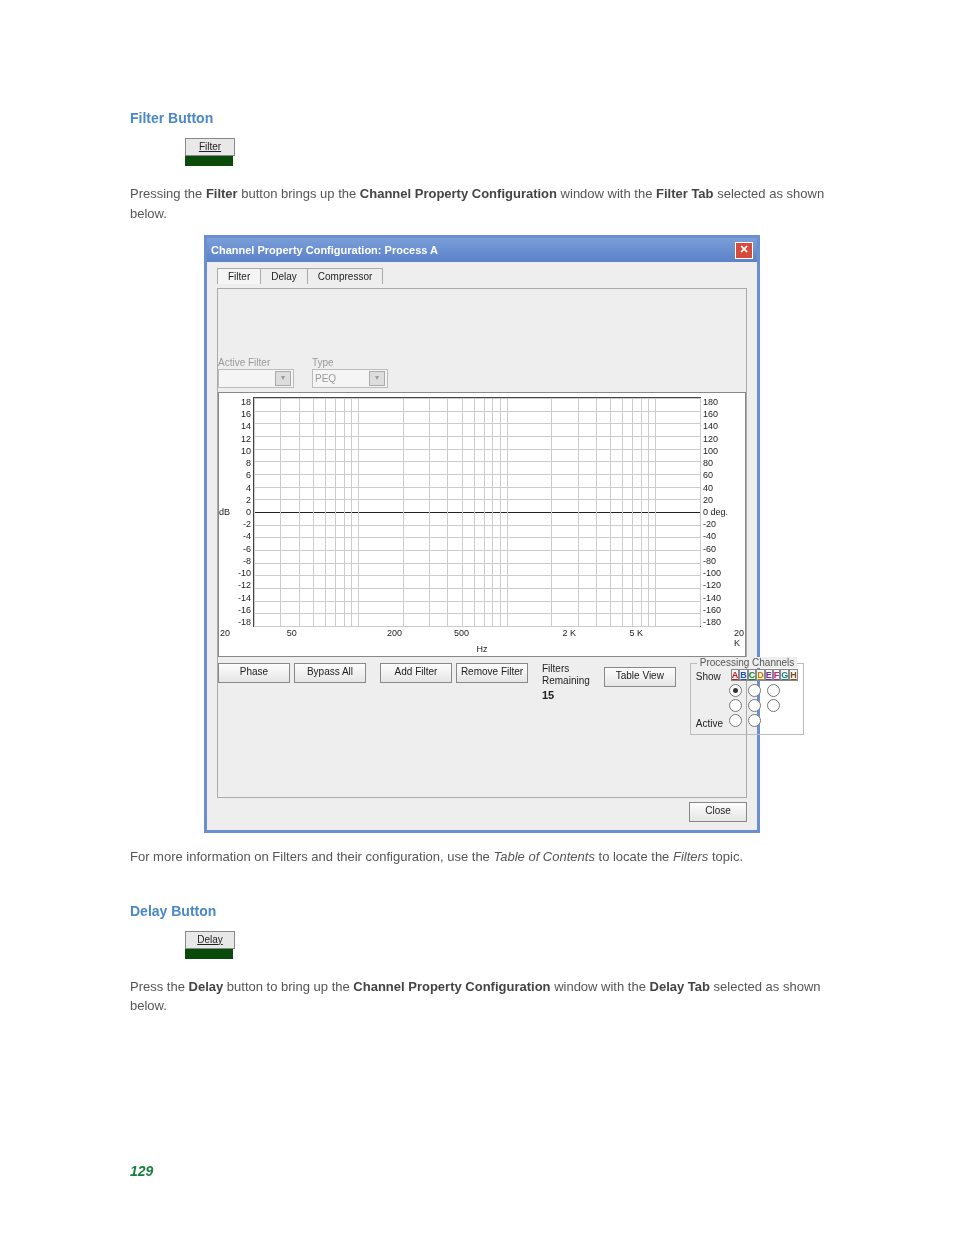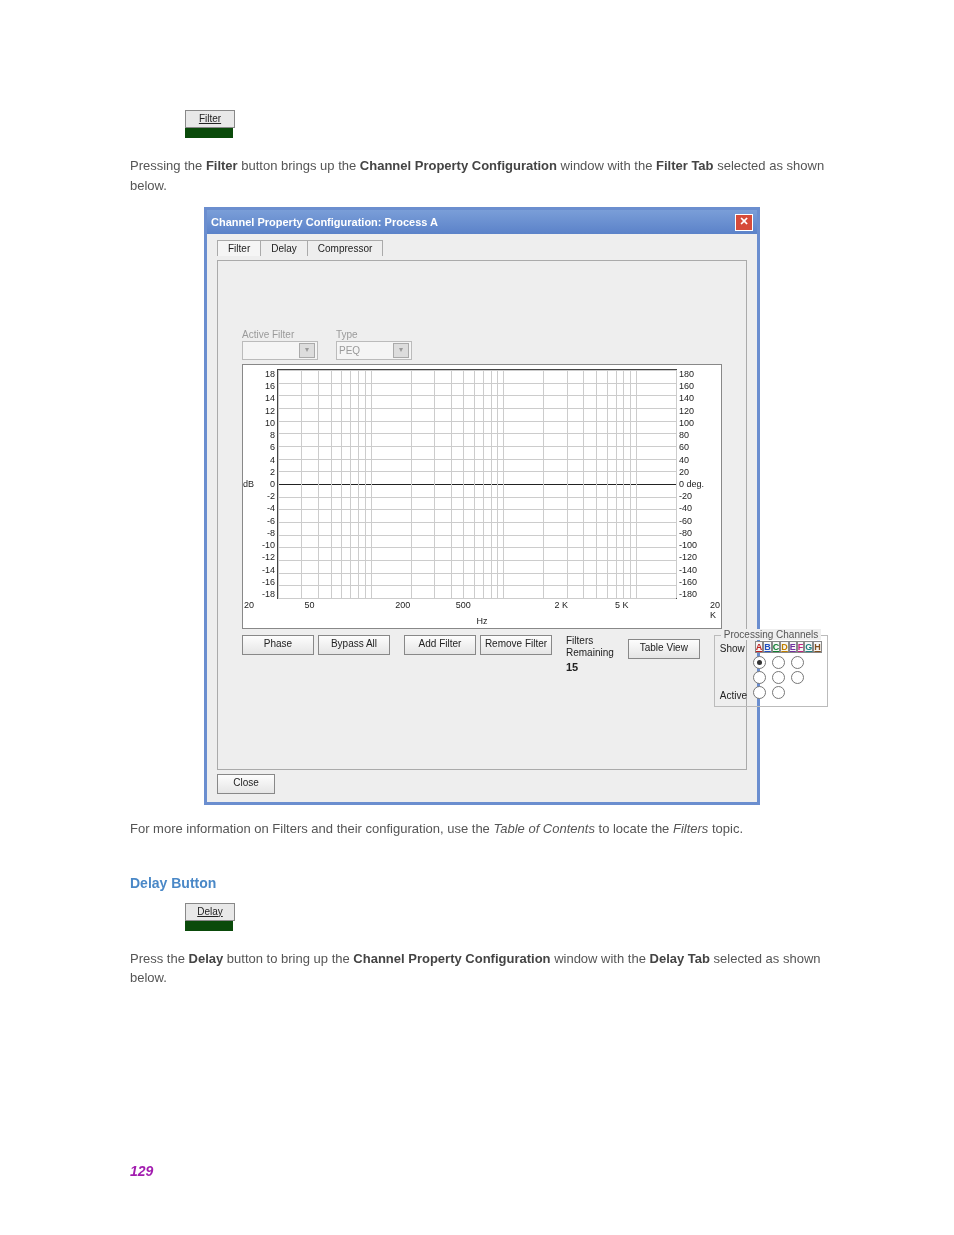--- a/index.html
+++ b/index.html
@@ -12,21 +12,21 @@
 .body-text{line-height:1.5;margin-bottom:12px;color:#555}
 .body-text strong{color:#444}
 .body-text em{font-style:italic}
 .window{width:550px;margin:8px auto 14px auto;border:3px solid #6b8ecf;background:#eee;font-family:Tahoma,Arial,sans-serif;font-size:11px;color:#222}
 .titlebar{height:20px;background:linear-gradient(#7a9ed8,#5b82c9);color:#fff;font-weight:bold;font-size:11px;padding:2px 4px;display:flex;justify-content:space-between;align-items:center}
 .close-x{width:16px;height:15px;background:#d64b3a;border:1px solid #fff;color:#fff;font-weight:bold;font-size:11px;text-align:center;line-height:13px}
 .win-body{background:#eee;padding:6px 10px 8px}
 .tabs{display:flex;gap:0;margin-bottom:4px}
 .tab{padding:2px 10px;font-size:10px;background:#eee;border:1px solid #aaa;border-bottom:none;margin-right:-1px}
 .tab.active{background:#f5f5f5;position:relative;z-index:2}
-.tab-panel{border:1px solid #aaa;background:#eee;padding:10px 24px 8px;min-height:490px;position:relative}
+.tab-panel{border:1px solid #aaa;background:#eee;padding:10px 0 8px;min-height:490px;position:relative}
 .filter-controls{display:flex;gap:18px;margin-top:58px;margin-bottom:4px;color:#9a9a9a;font-size:10px}
 .fc-col{display:flex;flex-direction:column;gap:1px}
 .fc-select{width:70px;height:17px;border:1px solid #bbb;background:#f5f5f5;display:flex;align-items:center;justify-content:space-between;padding:0 2px;color:#9a9a9a;font-size:10px}
 .fc-select .arrow{width:14px;height:13px;background:#ddd;border:1px solid #aaa;font-size:8px;text-align:center;line-height:11px}
 .graph-box{border:1px solid #888;background:#fff;padding:4px 6px 2px;margin-top:2px}
 .graph{position:relative;height:230px;display:flex}
 .yaxis-left,.yaxis-right{display:flex;flex-direction:column;justify-content:space-between;font-size:9px;color:#222;text-align:right;padding:0 2px}
 .yaxis-left{width:24px}
 .yaxis-right{width:34px;text-align:left}
 .ylabel-left{position:absolute;left:-6px;top:50%;transform:translateY(-50%);font-size:9px}
@@ -44,28 +44,29 @@
 .filters-remaining .num{font-weight:bold;font-size:11px;margin-top:2px}
 .proc-channels{border:1px solid #bbb;padding:3px 5px 5px;position:relative;margin-left:auto;font-size:10px}
 .proc-channels .legend{position:absolute;top:-7px;left:6px;background:#eee;padding:0 3px;color:#555}
 .pc-row{display:flex;align-items:flex-end;gap:3px;margin-top:2px}
 .pc-label{width:32px}
 .ch-btn{width:16px;height:15px;border:1px solid #888;background:#f5f5f5;font-size:9px;font-weight:bold;text-align:center;line-height:13px;text-decoration:underline}
 .ch-btn.a{color:#c02020}.ch-btn.b{color:#2050c0}.ch-btn.c{color:#108030}.ch-btn.d{color:#c08000}
 .ch-btn.e{color:#7030a0}.ch-btn.f{color:#c02080}.ch-btn.g{color:#208080}.ch-btn.h{color:#805020}
 .radio{width:11px;height:11px;border:1px solid #777;border-radius:50%;background:#fff;display:inline-block;margin:0 3px}
 .radio.sel::after{content:"";display:block;width:5px;height:5px;background:#333;border-radius:50%;margin:2.5px auto 0}
-.close-btn-row{display:flex;margin-top:4px}
-.page-num{position:absolute;bottom:56px;left:130px;font-weight:bold;font-style:italic;color:#a21caf;font-size:14px}
+.close-btn-row{display:flex;justify-content:flex-end;margin-top:4px}
+.page-num{position:absolute;bottom:56px;left:130px;font-weight:bold;font-style:italic;color:#15803d;font-size:14px}
 </style>
 </head>
 <body>
 
 <div class="page">
 
+  <div class="section-heading">Filter Button</div>
 
   <div class="small-btn-img">
     <div class="btn"><span>Filter</span></div>
     <div class="bar"></div>
   </div>
 
   <div class="body-text">
     <span>Pressing the </span><strong>Filter</strong><span> button brings up the </span><strong>Channel Property Configuration</strong><span> window with the </span><strong>Filter Tab</strong><span> selected as shown below.</span>
   </div>
 

